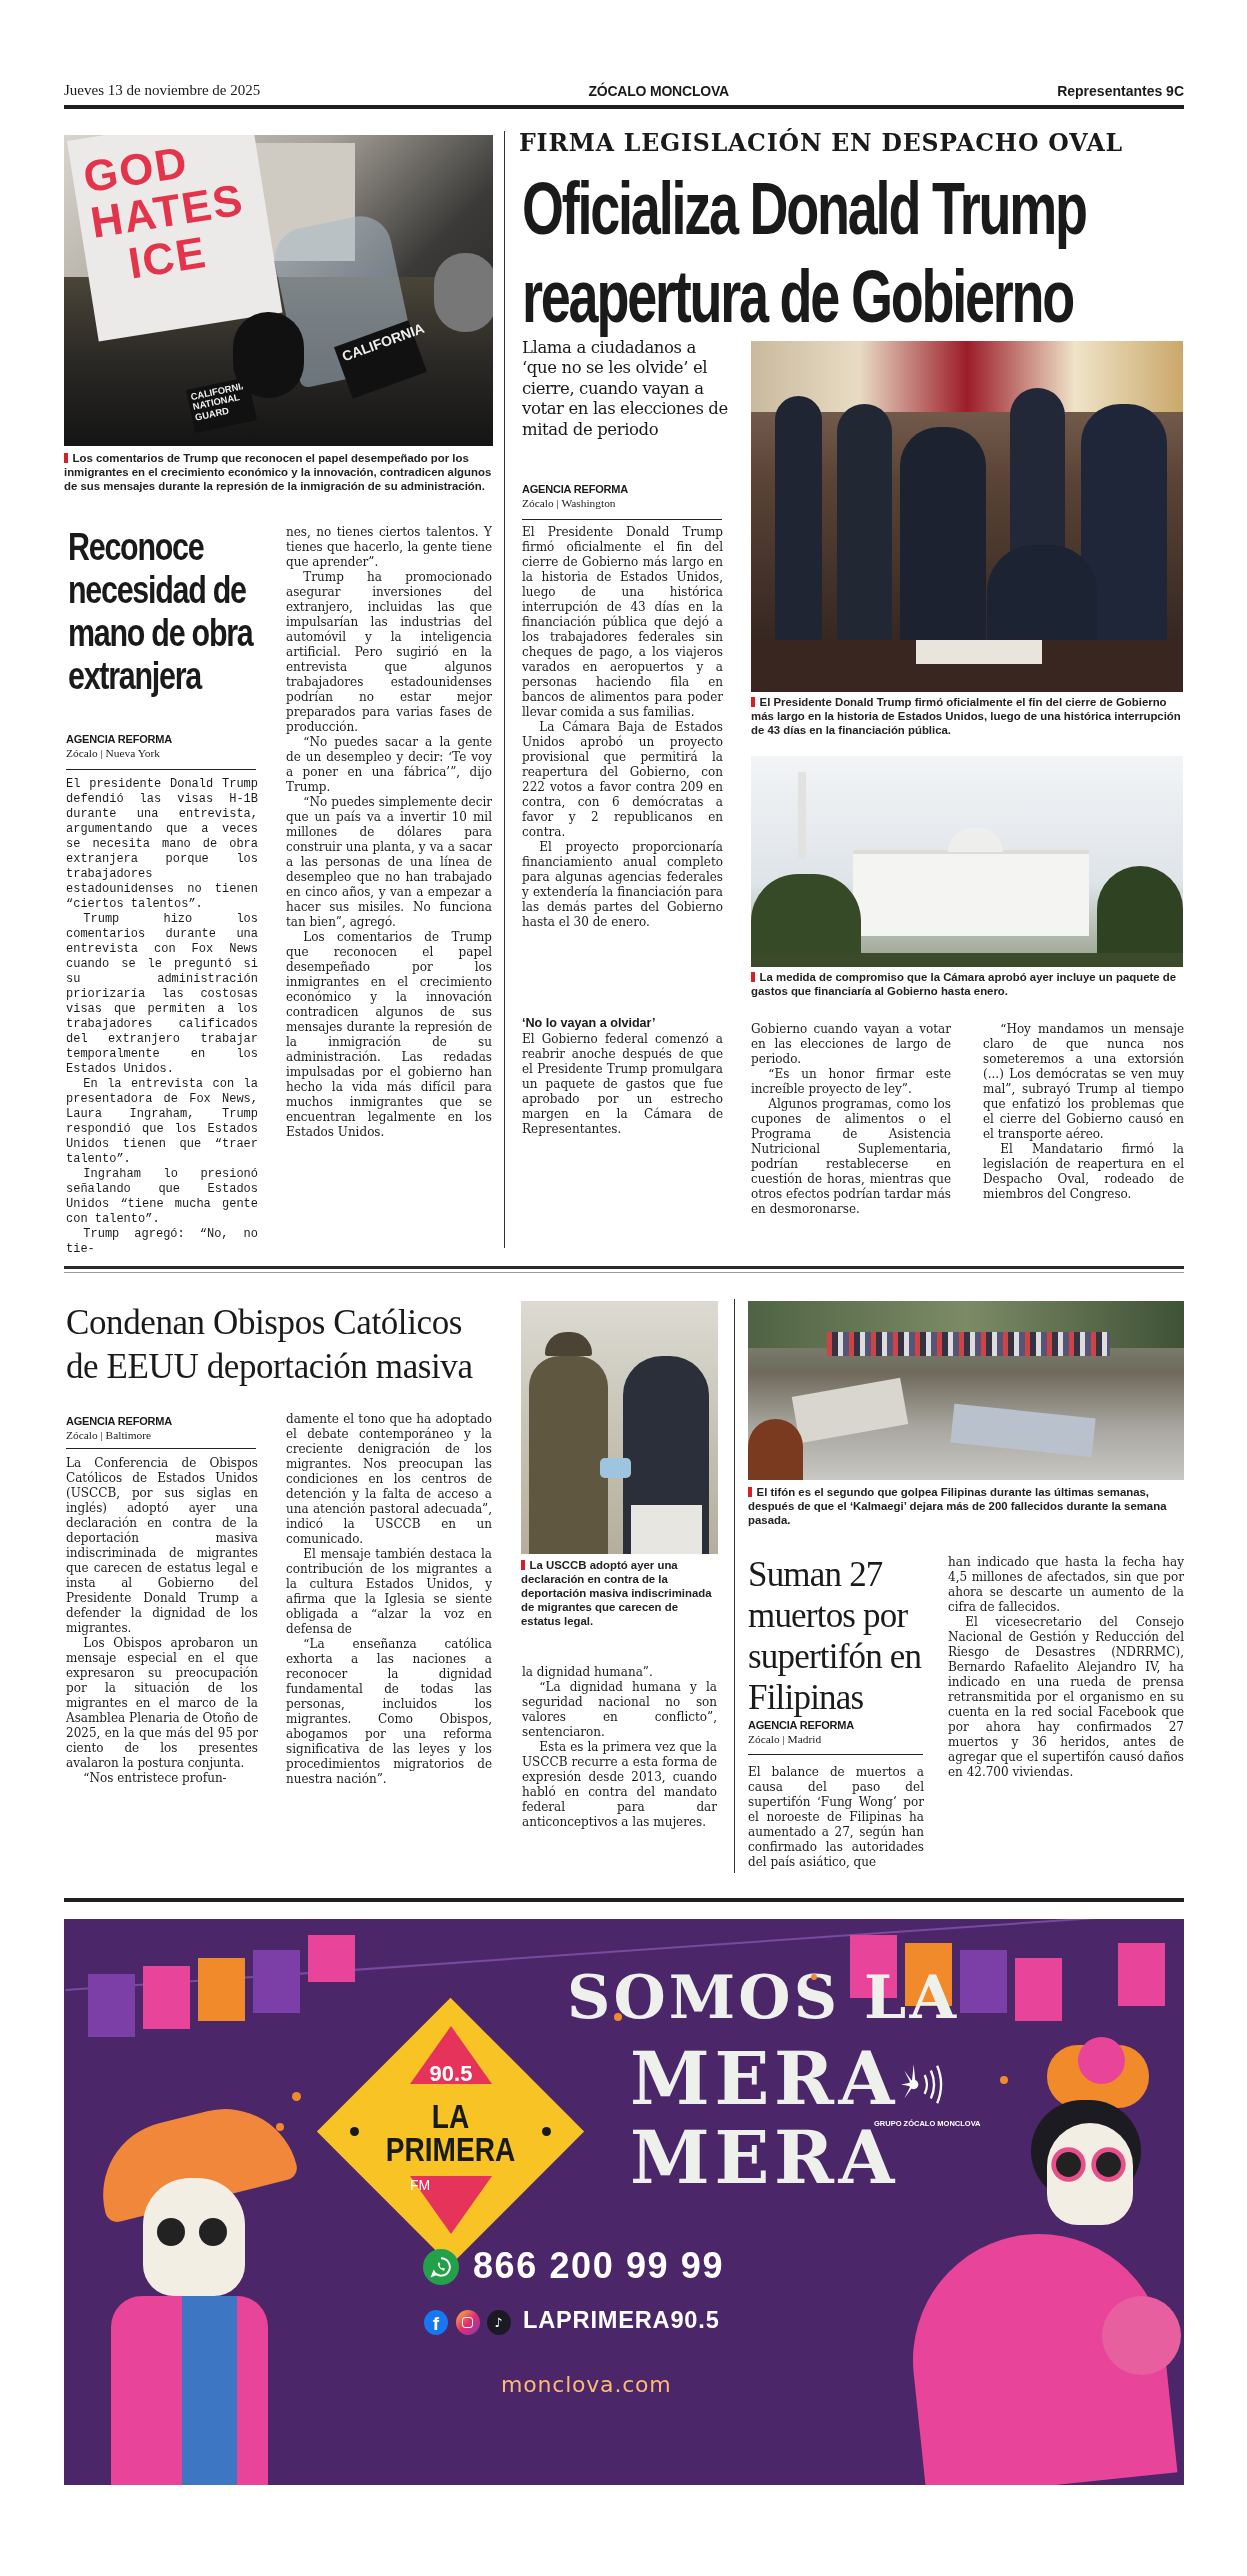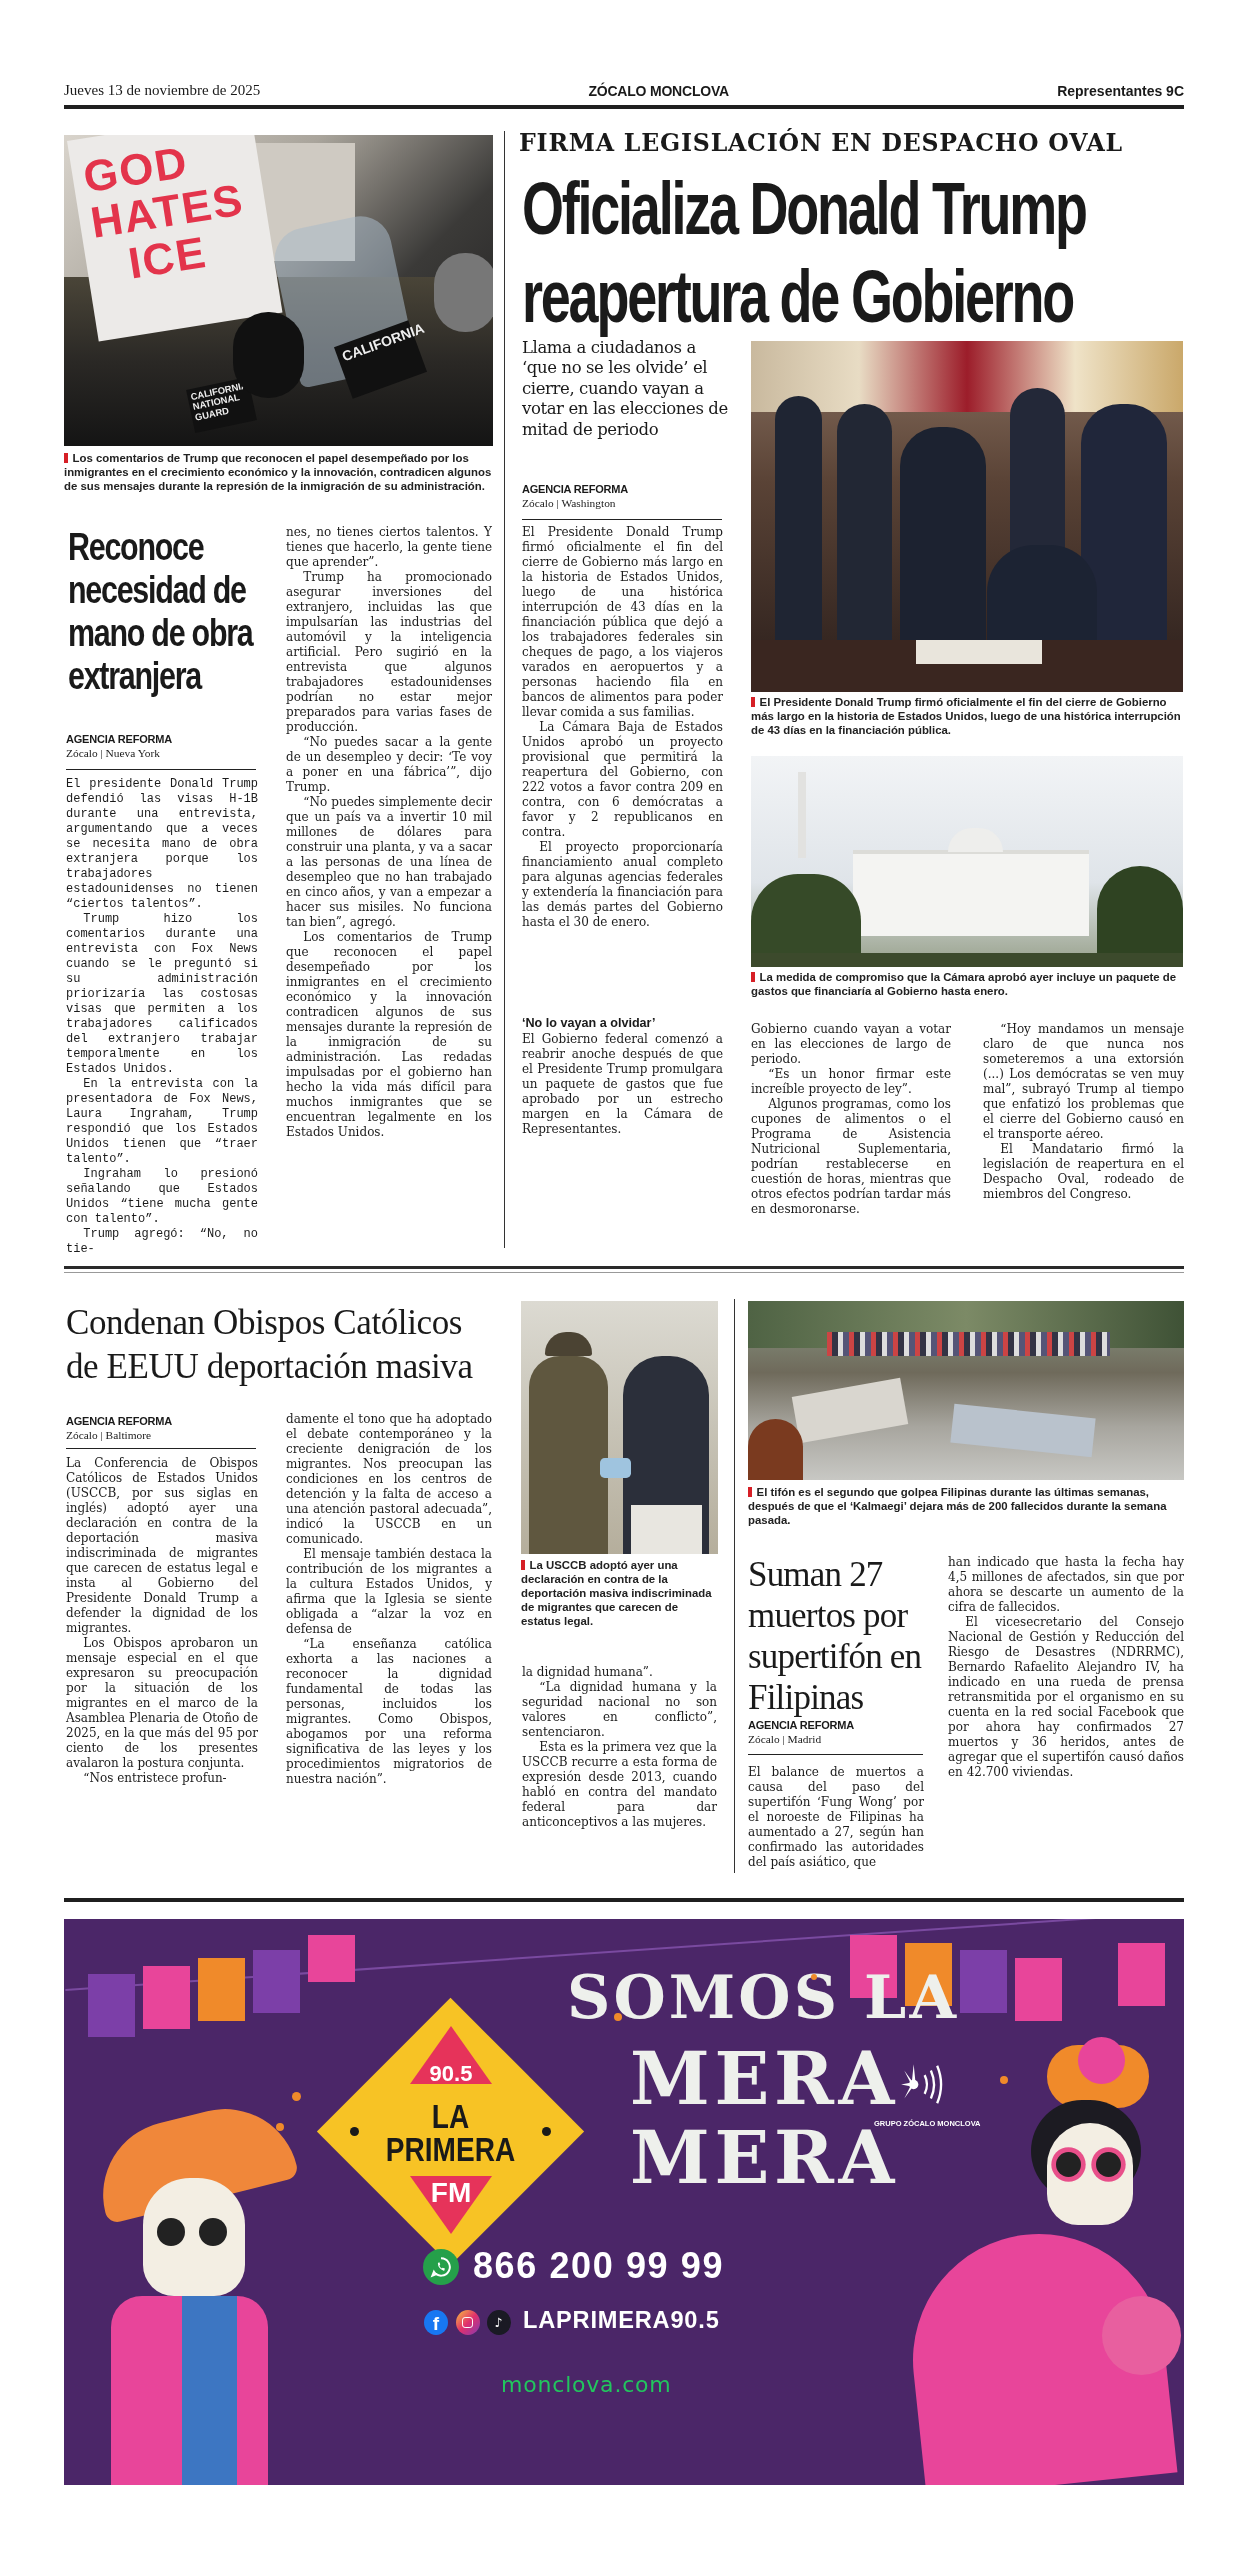--- a/index.html
+++ b/index.html
@@ -238,21 +238,21 @@
 
   <div class="abs" style="left:253px; top:79px; width:267px; height:267px;">
     <div class="abs" style="left:39px; top:39px; width:189px; height:189px; background:#f7c325; transform:rotate(45deg);"></div>
     <div class="abs" style="left:93px; top:28px; width:0; height:0; border-left:41px solid transparent; border-right:41px solid transparent; border-bottom:58px solid #e6335a;"></div>
     <div class="abs" style="left:93px; top:63px; width:82px; text-align:center; font-family:'Liberation Sans',sans-serif; font-weight:bold; color:#fff; font-size:22px;">90.5</div>
     <div class="abs" style="left:0; top:102px; width:267px; text-align:center; font-family:'Liberation Sans',sans-serif; font-weight:bold; color:#1a1a1a; font-size:33px; line-height:33px; transform:scaleX(0.85);">
       <div>LA</div>
       <div>PRIMERA</div>
     </div>
     <div class="abs" style="left:93px; top:178px; width:0; height:0; border-left:41px solid transparent; border-right:41px solid transparent; border-top:58px solid #e6335a;"></div>
-    <div class="abs" style="left:93px; top:179px; width:82px; text-align:center; font-family:'Liberation Sans',sans-serif; font-weight:bold; color:#fff; font-size:28px;">FM</div>
+    <div class="abs" style="left:93px; top:179px; width:82px; font-family:'Liberation Sans',sans-serif; font-weight:normal; color:#fff; font-size:14px;">FM</div>
     <div class="abs" style="left:33px; top:129px; width:9.4px; height:9.4px; background:#1a1a1a; border-radius:50%;"></div>
     <div class="abs" style="left:225px; top:129px; width:9.4px; height:9.4px; background:#1a1a1a; border-radius:50%;"></div>
   </div>
 
   <div class="abs" style="left:503px; top:47px; font-family:'DejaVu Serif',serif; font-weight:bold; color:#eef0ec; font-size:60px; line-height:63px; letter-spacing:3.1px;">
     <div>SOMOS LA</div>
   </div>
   <div class="abs" style="left:566px; top:120px; font-family:'DejaVu Serif',serif; font-weight:bold; color:#eef0ec; font-size:72px; line-height:79px; letter-spacing:4.7px;">
     <div>MERA</div>
     <div>MERA</div>
@@ -285,21 +285,21 @@
       </svg>
   </div>
   <div class="abs" style="left:409px; top:326px; font-family:'Liberation Sans',sans-serif; font-weight:bold; color:#fff; font-size:36px; letter-spacing:1.6px;">866 200 99 99</div>
 
   <div class="abs" style="left:360px; top:391px; width:23.6px; height:25px; background:#1877f2; border-radius:50%; color:#fff; font-family:'Liberation Sans',sans-serif; font-weight:bold; font-size:19px; text-align:center; line-height:27px;">f</div>
   <div class="abs" style="left:392px; top:391px; width:23.6px; height:25px; background:linear-gradient(135deg,#f9c43c,#e1306c,#833ab4); border-radius:50%;">
     <div style="position:absolute; left:6.3px; top:7px; width:11px; height:11px; border:1.6px solid #fff; border-radius:3.1px;"></div>
   </div>
   <div class="abs" style="left:423px; top:391px; width:23.6px; height:25px; background:#1a1a24; border-radius:50%; color:#fff; font-size:12.6px; text-align:center; line-height:25px; font-family:'DejaVu Sans',sans-serif;">♪</div>
   <div class="abs" style="left:459px; top:388px; font-family:'Liberation Sans',sans-serif; font-weight:bold; color:#fff; font-size:23.6px; letter-spacing:0.8px;">LAPRIMERA90.5</div>
-  <div class="abs" style="left:437px; top:453px; font-family:'DejaVu Sans',sans-serif; color:#22c55e; font-size:22px; letter-spacing:0.8px;">monclova.com</div>
+  <div class="abs" style="left:437px; top:453px; font-family:'DejaVu Sans',sans-serif; color:#fdba74; font-size:22px; letter-spacing:0.8px;">monclova.com</div>
 
   <div class="abs" style="left:228px; top:173px; width:9.4px; height:9.4px; border-radius:50%; background:#f08a2a;"></div>
   <div class="abs" style="left:212px; top:204px; width:7.9px; height:7.9px; border-radius:50%; background:#f08a2a;"></div>
   <div class="abs" style="left:550px; top:94px; width:7.9px; height:7.9px; border-radius:50%; background:#f08a2a;"></div>
   <div class="abs" style="left:747px; top:55px; width:6.3px; height:6.3px; border-radius:50%; background:#f08a2a;"></div>
   <div class="abs" style="left:936px; top:157px; width:7.9px; height:7.9px; border-radius:50%; background:#f08a2a;"></div>
 </div>
 
 
 </body></html>

